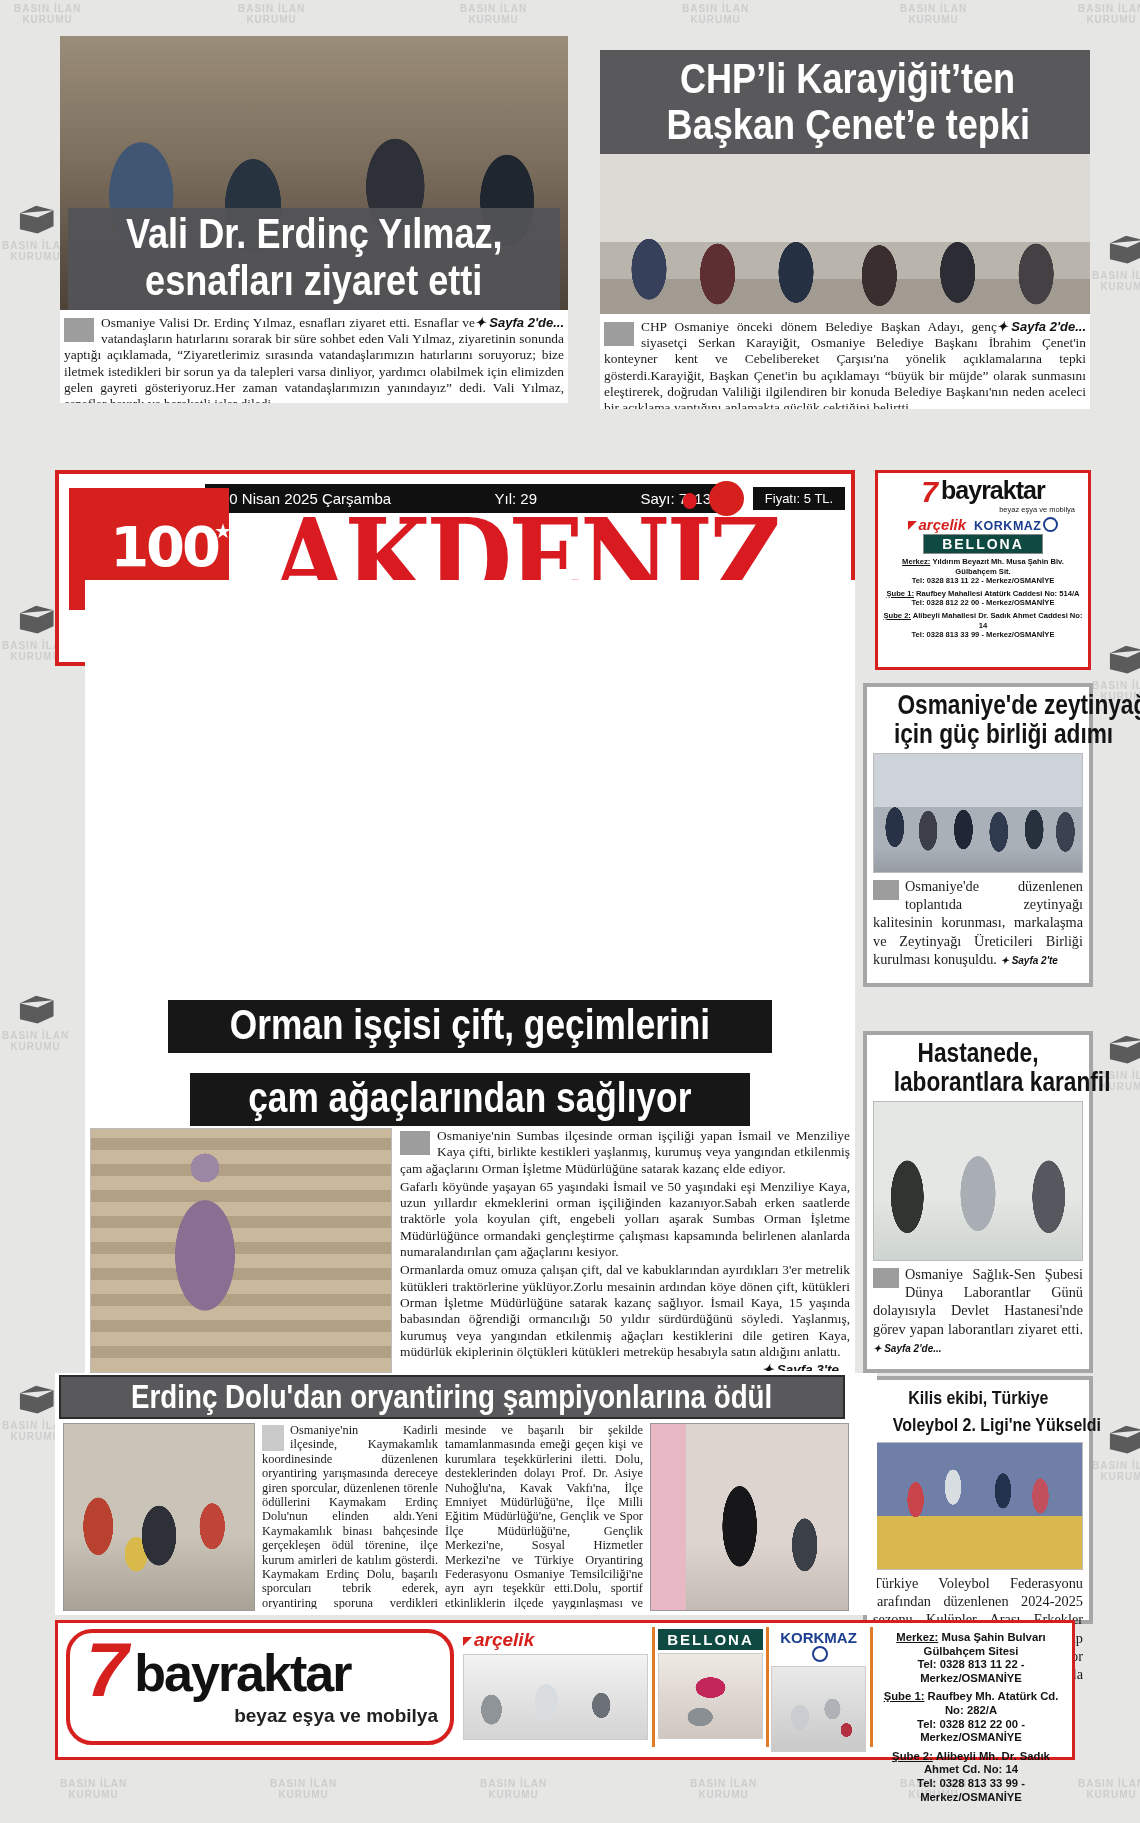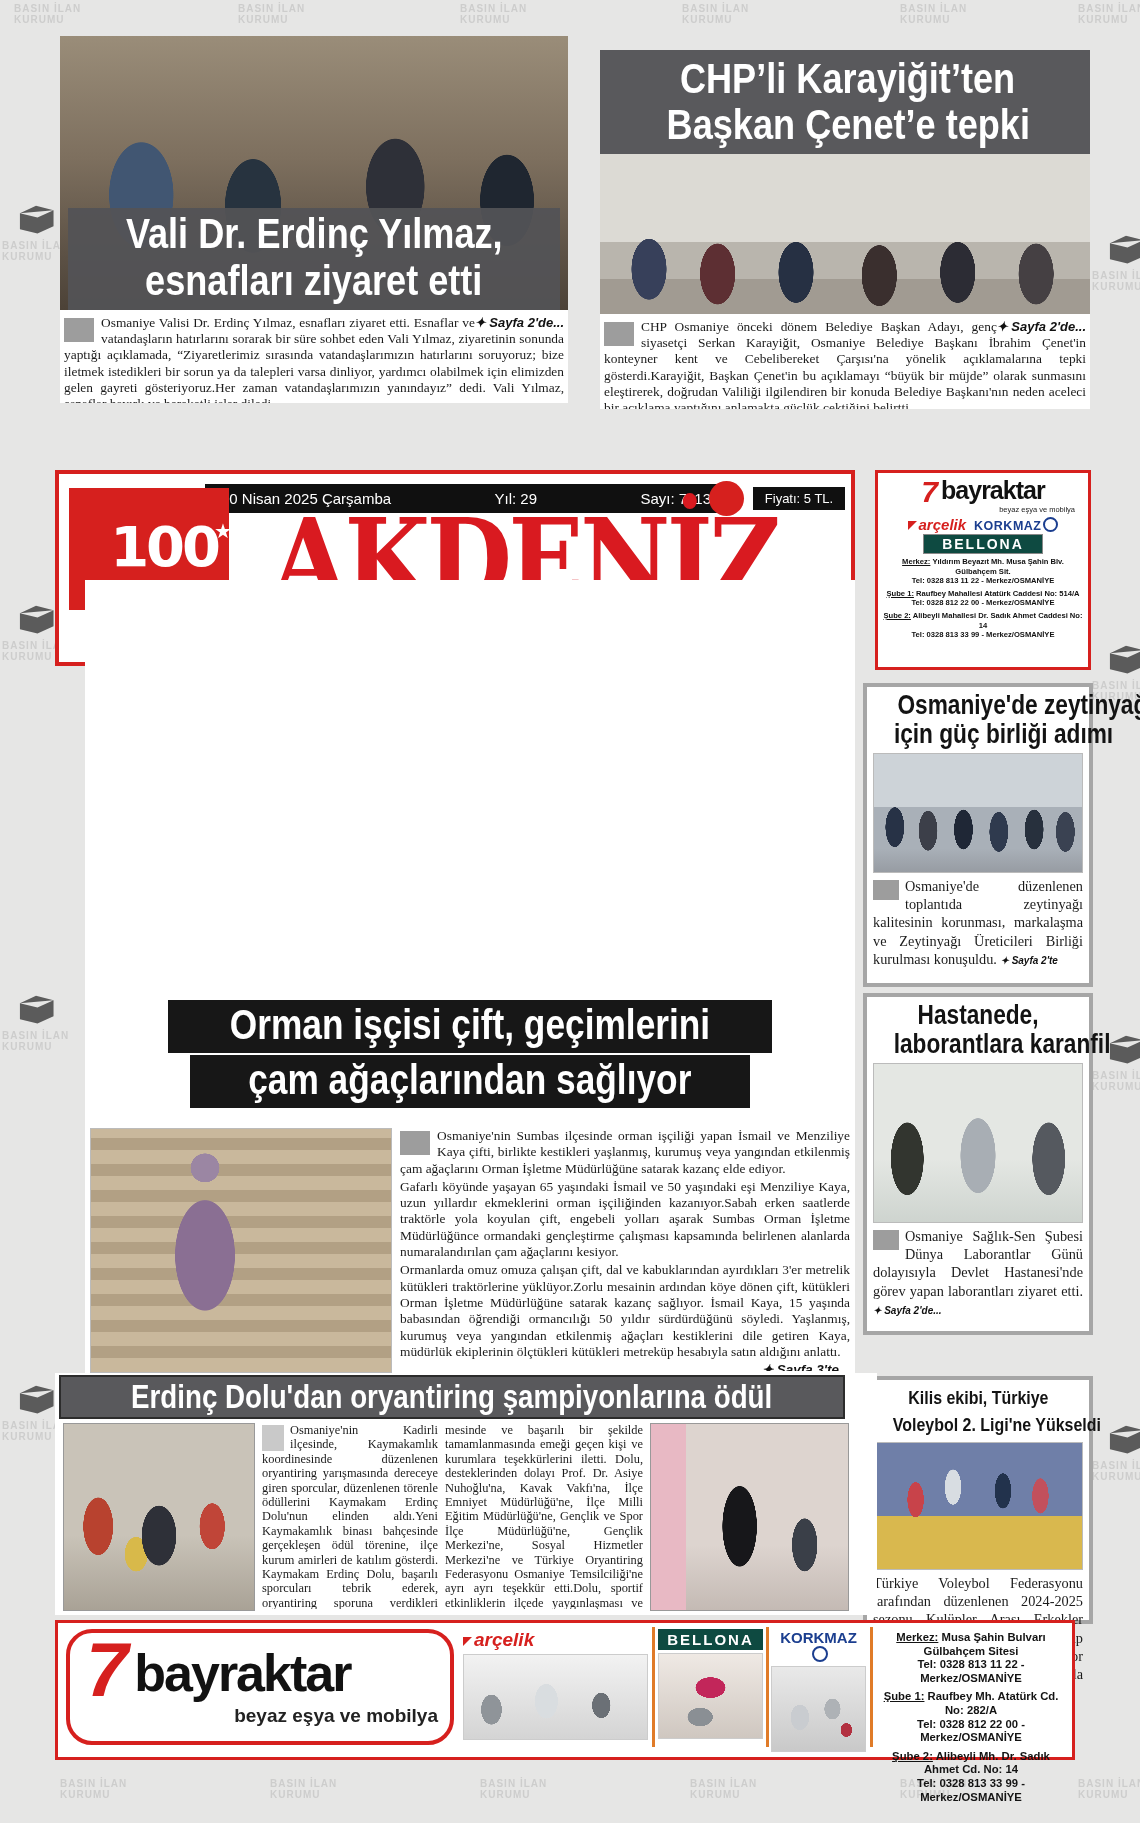--- a/index.html
+++ b/index.html
@@ -1,20 +1,20 @@
 <!DOCTYPE html>
 <html><head>
 <meta charset="utf-8">
 <style>
   html,body{margin:0;padding:0;}
   body{width:1140px;height:1823px;background:#e4e4e4;font-family:"Liberation Sans",sans-serif;}
   .page{position:relative;width:1140px;height:1823px;overflow:hidden;background:#e6e6e5;}
 
   
-  .wm{position:absolute;opacity:.6;color:#bdbdbd;font-weight:bold;font-size:10px;line-height:11px;text-align:left;letter-spacing:1px;white-space:nowrap;}
+  .wm{position:absolute;opacity:.6;color:#bdbdbd;font-weight:bold;font-size:10px;line-height:11px;text-align:center;letter-spacing:1px;white-space:nowrap;}
   .wm .cube{display:block;margin:0 auto 2px auto;}
   .cond{font-family:"Liberation Sans",sans-serif;font-weight:bold;}
   .sx{display:inline-block;transform:scaleX(.84);transform-origin:center;white-space:nowrap;}
   .serif{font-family:"Liberation Serif",serif;text-align:justify;color:#1b1b1b;}
   .pref{font-style:italic;font-weight:bold;font-family:"Liberation Sans",sans-serif;color:#111;}
   .dropbox{float:left;width:30px;height:24px;background:#9d9d9d;margin:3px 7px 0 0;}
   .photo{position:relative;}
 
   
   .tl{position:absolute;left:60px;top:36px;width:508px;background:#fff;}
@@ -81,21 +81,21 @@
   .sa-korkmaz{color:#1b3e8f;font-weight:bold;font-size:12.5px;letter-spacing:.5px;}
   .sa-kring{display:inline-block;width:11px;height:11px;border:2px solid #1b3e8f;border-radius:50%;vertical-align:-2px;margin-left:2px;}
   .sa-bellona{width:118px;margin:1px auto 3px auto;background:#0e4a41;color:#fff;font-weight:bold;font-size:14px;
      letter-spacing:2px;text-align:center;padding:1px 0;border:1px solid #888;}
   .sa-addr{font-size:7.6px;font-weight:bold;line-height:9.6px;text-align:center;color:#111;margin-bottom:3px;}
   .sa-addr .lab{text-decoration:underline;}
 
   
   .rbox{position:absolute;left:863px;width:210px;background:#fff;border:4px solid #a6a6a6;padding:4px 6px;}
   .rb1{top:683px;height:288px;}
-  .rb2{top:993px;height:326px;}
+  .rb2{top:1031px;height:326px;}
   .rb3{top:1376px;height:232px;}
   .r-head{text-align:center;color:#131313;}
   .r-head .ln{font-size:27px;line-height:29px;}
   .rb3 .r-head .ln{font-size:19px;line-height:27px;}
   .r-photo{margin:4px 0;border:1px solid #bbb;}
   .r-body{font-size:14.3px;line-height:18.2px;overflow:hidden;}
   .r-body .dropbox{width:26px;height:20px;margin:3px 6px 0 0;}
   .r-body .pref{font-size:10px;}
   .rp1{height:118px;background:
      radial-gradient(16px 34px at 10% 62%, #273246 0 58%, transparent 59%),
@@ -122,21 +122,21 @@
   .main-photo{position:absolute;left:5px;top:2px;width:723px;height:482px;background:
      radial-gradient(85px 130px at 63% 58%, #6e5a78 0 55%, transparent 56%),
      radial-gradient(40px 40px at 63% 30%, #c7bba6 0 55%, transparent 56%),
      radial-gradient(75px 115px at 28% 50%, #5d4a42 0 55%, transparent 56%),
      radial-gradient(160px 90px at 85% 90%, #b3a48a 0 60%, transparent 61%),
      linear-gradient(180deg,#a9b58d 0%,#8c9a74 25%,#84785ف 55%,#a09176 80%,#b7a78c 100%),
      linear-gradient(180deg,#a9b58d 0%,#8c9a74 25%,#847860 55%,#a09176 80%,#b7a78c 100%);}
   .m-ovl{position:absolute;left:55px;top:420px;width:660px;text-align:center;}
   .m-ovl .bar{display:inline-block;background:#171717;color:#fff;padding:1px 16px 4px 16px;}
   .m-ovl .ln{font-size:42px;line-height:48px;}
-  .m-ovl .b2{margin-top:2px;}
+  .m-ovl .b2{margin-top:20px;}
   .small-photo{position:absolute;left:5px;top:548px;width:300px;height:243px;border:1px solid #bbb;background:
      radial-gradient(52px 96px at 38% 52%, #8a6f93 0 57%, transparent 58%),
      radial-gradient(26px 26px at 38% 16%, #9b86a3 0 55%, transparent 56%),
      repeating-linear-gradient(0deg,#c9b89c 0 14px,#b2a084 14px 26px),
      linear-gradient(#cfc2a8,#b5a68a);}
   .main-body{position:absolute;left:315px;top:548px;width:450px;height:243px;font-size:13.4px;line-height:16.3px;overflow:hidden;}
   .main-body p{margin:0 0 2px 0;}
   .main-body .endref{text-align:right;}
 
   

